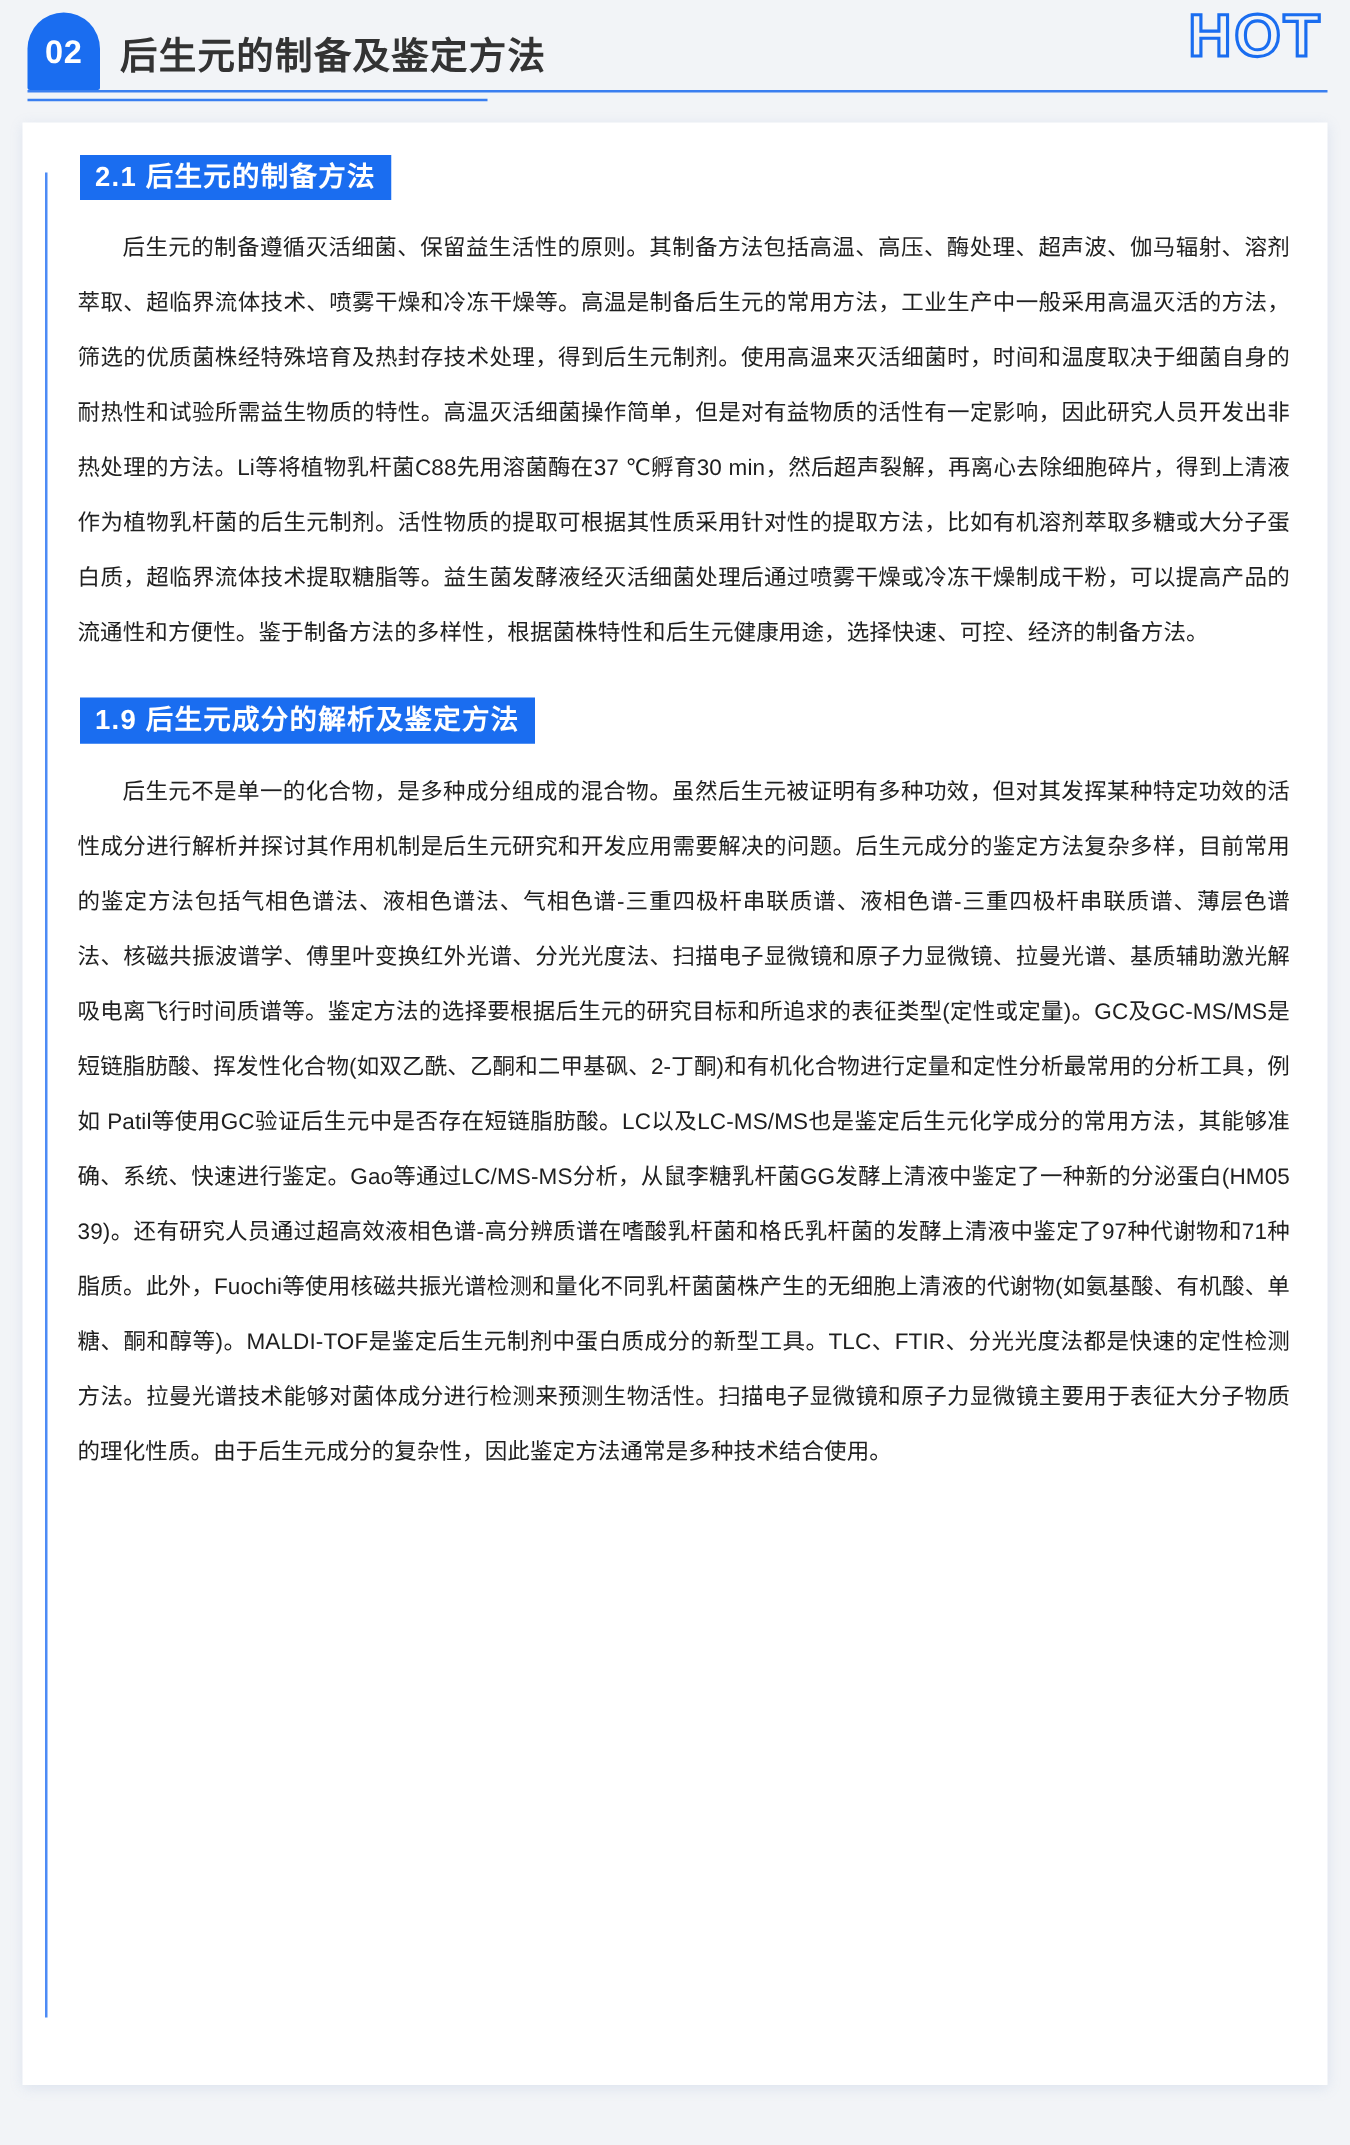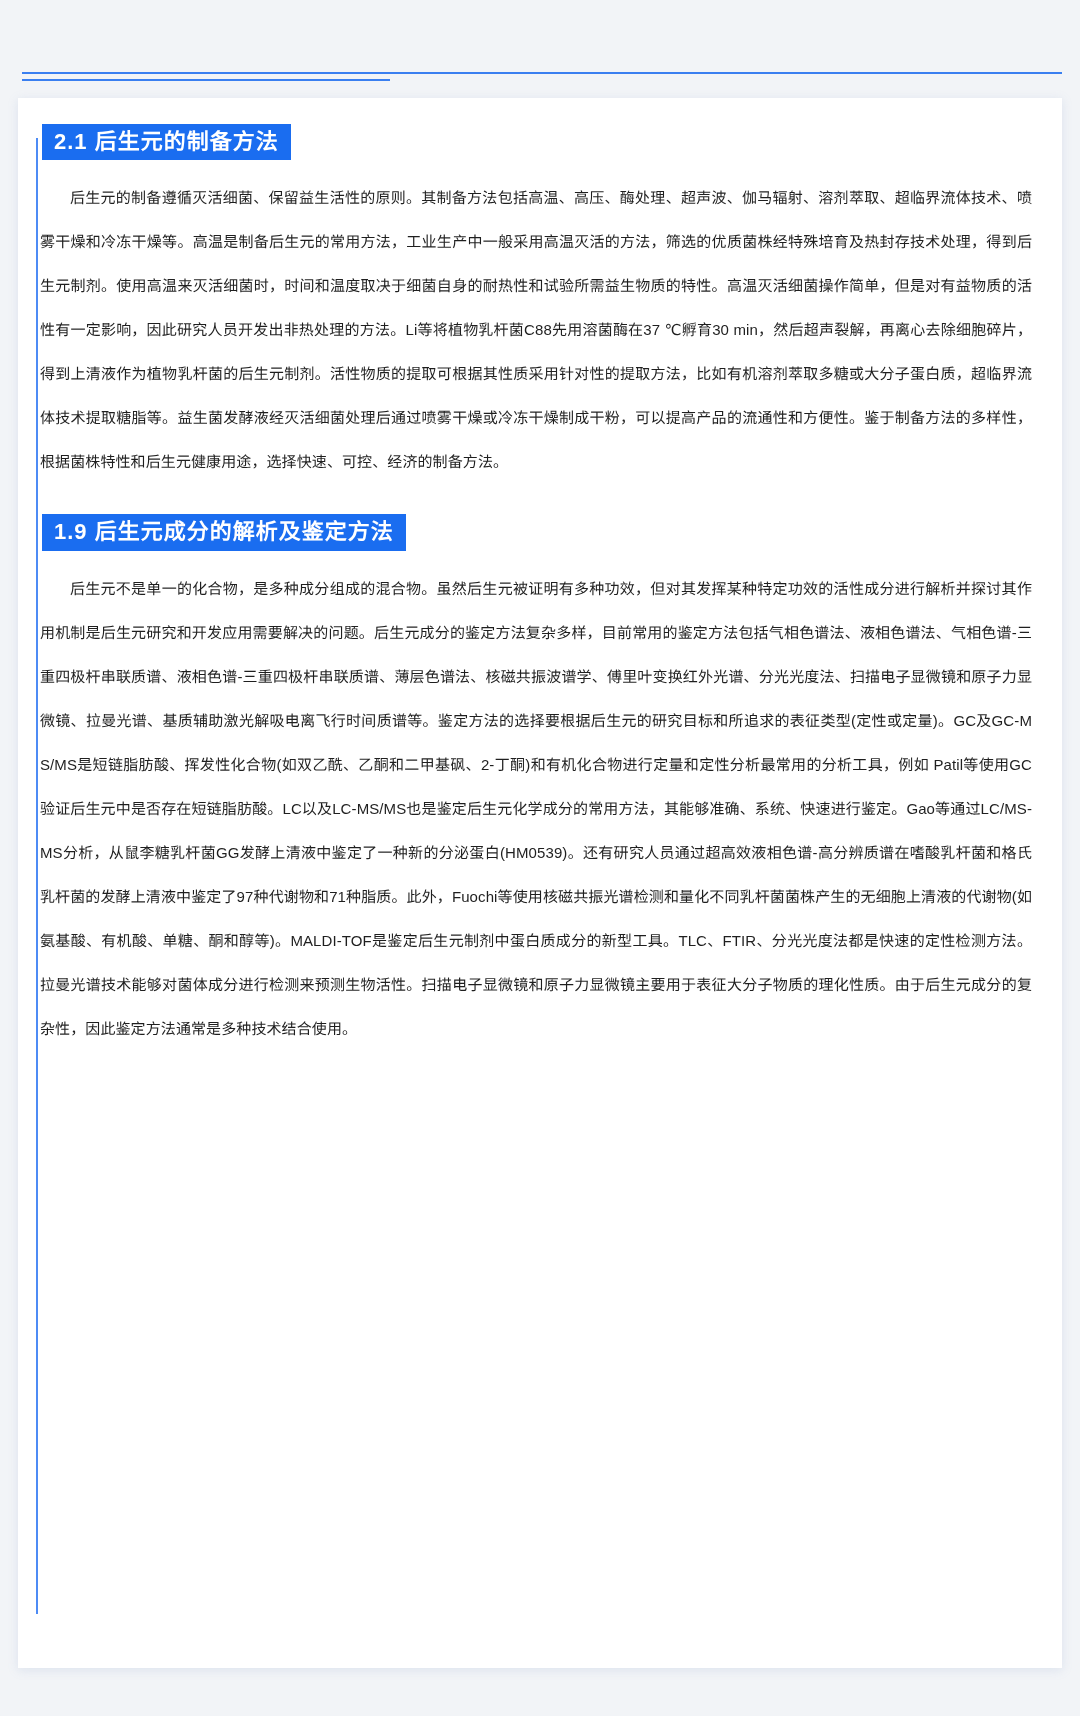--- a/index.html
+++ b/index.html
@@ -85,21 +85,21 @@
     background: #3a7ff0;
   }
 
   
   .content-card {
     position: relative;
     margin: 10px 18px 0 18px;
     background: #ffffff;
     min-height: 1570px;
     box-shadow: 0 2px 10px rgba(120, 150, 200, 0.18);
-    padding: 26px 26px 40px 12px;
+    padding: 26px 26px 40px 34px;
     box-sizing: border-box;
   }
   .card-left-rule {
     position: absolute;
     left: 18px;
     top: 40px;
     bottom: 54px;
     width: 2px;
     background: #4d8bf5;
   }
@@ -120,35 +120,40 @@
     padding: 5px 12px 6px 12px;
     letter-spacing: 1px;
     line-height: 1.15;
     margin-left: 12px;
   }
   .section-body {
     margin-top: 16px;
     padding: 0 4px 0 10px;
   }
   .para {
-    font-size: 15px;
+    font-size: 18px;
     line-height: 44px;
     text-align: justify;
     text-justify: inter-ideograph;
     text-indent: 2em;
     color: #1f1f1f;
     margin: 0;
     letter-spacing: 0.1px;
     word-break: break-all;
   }
 </style>
 </head>
 <body>
 
 <div class="page-header">
+  <div class="header-inner">
+    <div class="num-badge">02</div>
+    <div class="header-title">后生元的制备及鉴定方法</div>
+    <div class="hot-logo">HOT</div>
+  </div>
   <div class="header-rule-long"></div>
   <div class="header-rule-short"></div>
 </div>
 
 <div class="content-card">
   <div class="card-left-rule"></div>
 
   <div class="section">
     <div class="section-heading">2.1  后生元的制备方法</div>
     <div class="section-body">

